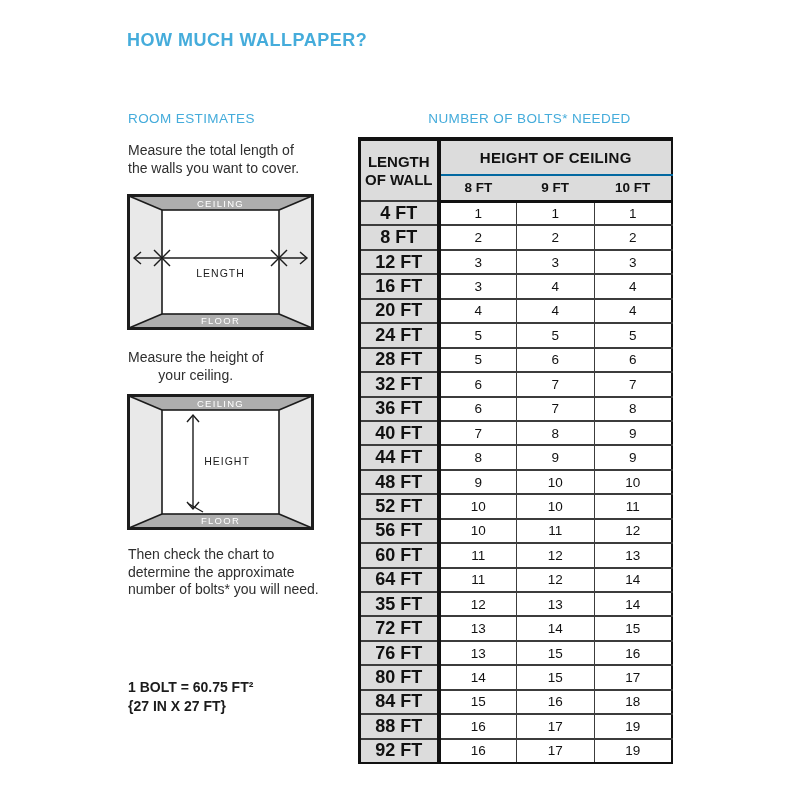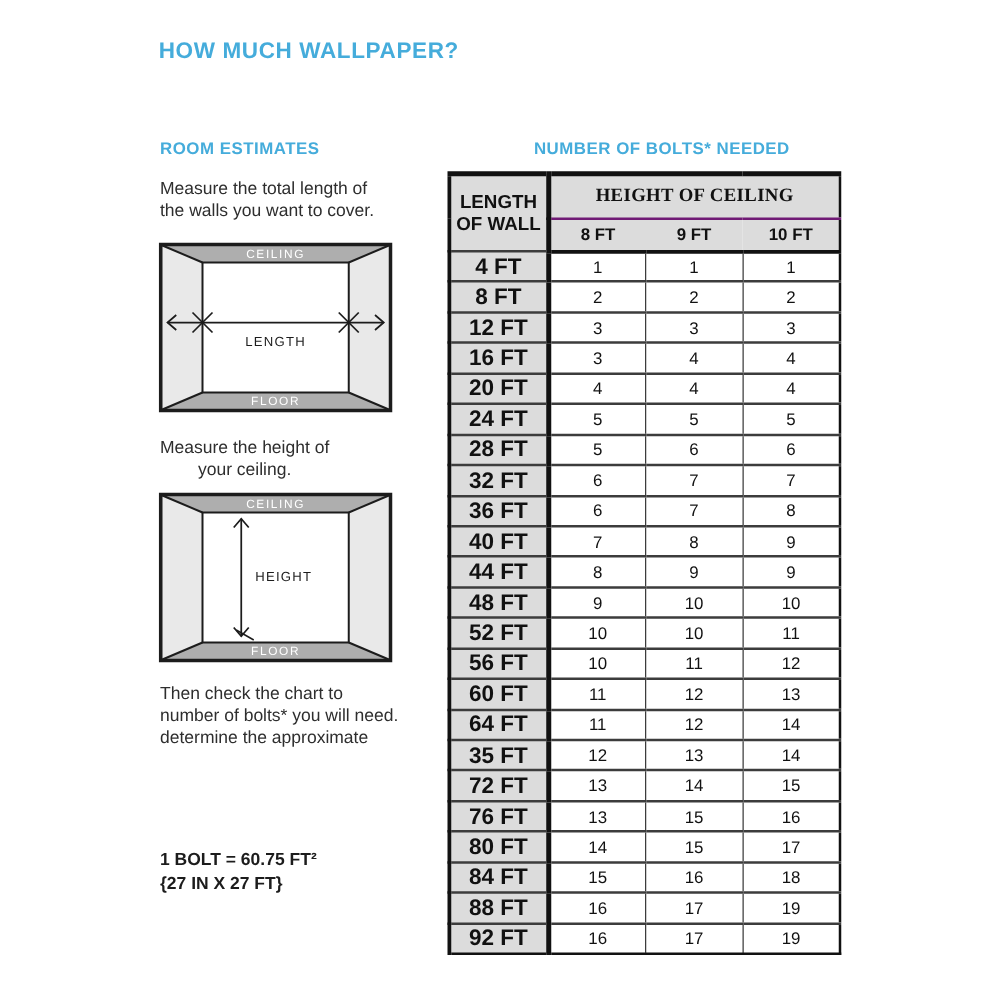--- a/index.html
+++ b/index.html
@@ -6,21 +6,21 @@
     --accent:#45ACDB; --ink:#1c1c1c; --text:#2e2e2e;
     --cell-gray:#dcdcdc; --wall-dark:#aeaeae; --wall-light:#e9e9e9;
   }
   *{margin:0;padding:0;box-sizing:border-box;}
   html,body{background:#fff;}
   .page{position:relative;width:800px;height:800px;background:#fff;overflow:hidden;
         font-family:"Liberation Sans",sans-serif;color:var(--text);}
   .abs{position:absolute;}
 
   .title{left:127px;top:30px;font-size:18px;font-weight:bold;color:var(--accent);letter-spacing:.5px;}
-  .section-label{font-size:13.5px;font-weight:bold;color:var(--accent);letter-spacing:.4px;}
+  .section-label{font-size:13.5px;font-weight:normal;color:var(--accent);letter-spacing:.4px;}
   .lbl-room{left:128px;top:111px;}
   .lbl-bolts{left:372px;top:111px;width:315px;text-align:center;}
 
   .para{font-size:14px;line-height:17.5px;color:var(--text);}
   .para-1{left:128px;top:142px;}
   .para-2{left:128px;top:349px;text-align:center;}
   .para-3{left:128px;top:546px;}
 
   .footnote{left:128px;top:635px;font-size:14px;font-weight:bold;color:var(--ink);line-height:18px;}
   .footnote .hang{padding-left:9px;}
@@ -35,21 +35,21 @@
   .stroke{stroke:var(--ink);fill:none;}
 
   .table-wrap{left:358px;top:137px;}
   table.bolts{width:315px;border-collapse:collapse;table-layout:fixed;
     border:2px solid #111;border-top:4px solid #111;border-left:3px solid #111;}
   table.bolts col.c0{width:79px;}
   table.bolts th,table.bolts td{text-align:center;vertical-align:middle;color:#111;}
   th.corner{background:var(--cell-gray);font-size:15px;font-weight:bold;line-height:18px;
     border-right:4px solid #111;}
   th.group{background:var(--cell-gray);font-size:15px;font-weight:bold;letter-spacing:.3px;
-    height:36px;border-bottom:2px solid #701a75;font-family:Liberation Serif, serif;}
+    height:36px;border-bottom:2px solid #0369a1;}
   tr.subhead th{background:var(--cell-gray);font-size:13.5px;font-weight:bold;height:26px;
     border-bottom:3px solid #111;}
   tbody tr{height:24.45px;}
   tbody th{background:var(--cell-gray);font-size:18px;font-weight:bold;
     border-right:4px solid #111;border-top:2px solid #3c3c3c;}
   tbody td{font-size:13.5px;font-weight:normal;border-top:2px solid #3c3c3c;
     border-left:1.5px solid #3c3c3c;background:#fff;}
   tbody td:first-of-type{border-left:none;}
 </style>
 </head>
@@ -119,22 +119,22 @@
         <polyline points="60,28 66,21 72,28" class="stroke" stroke-width="1.4"></polyline>
         <polyline points="60,108 66,115 72,108" class="stroke" stroke-width="1.4"></polyline>
         <line x1="62" y1="110" x2="76" y2="118" class="stroke" stroke-width="1.2"></line>
       </g>
       <text x="100" y="71" class="dim-label">HEIGHT</text>
     </svg>
   </div>
 
   <div class="abs para para-3">
     <div>Then check the chart to</div>
+    <div>determine the approximate</div>
     <div>number of bolts* you will need.</div>
-    <div>determine the approximate</div>
   </div>
 
   <div class="abs footnote">
   </div>
 
   <div class="abs boltinfo">
     <div>1 BOLT = 60.75 FT²</div>
     <div>{27 IN X 27 FT}</div>
   </div>
 

